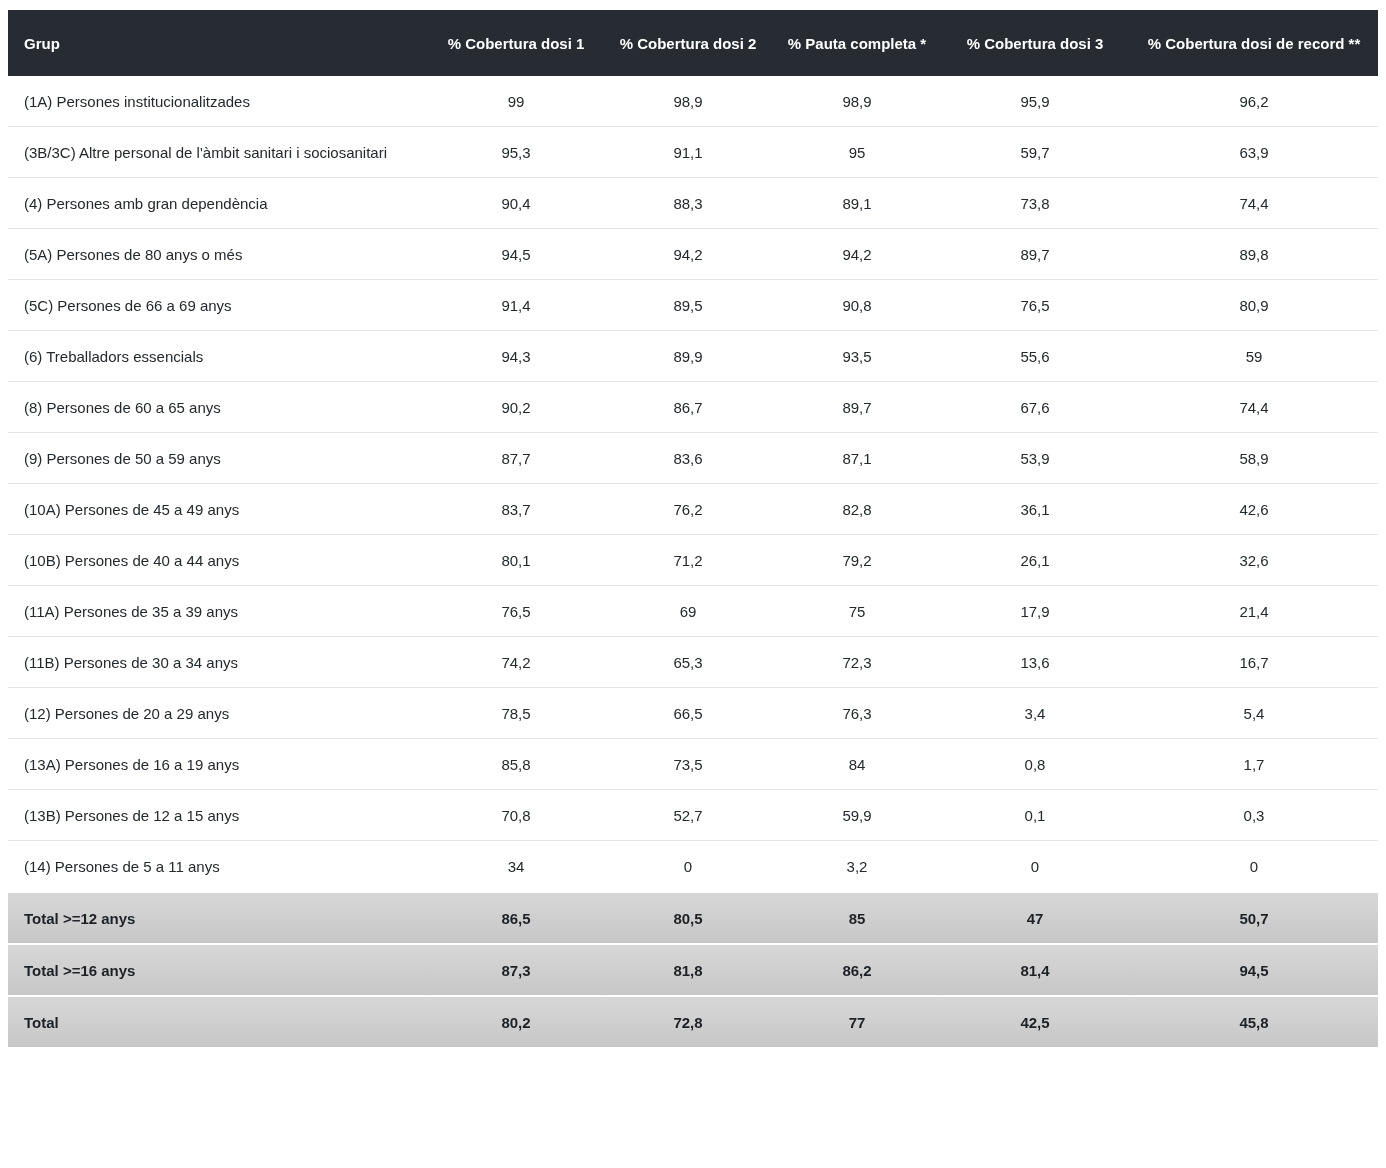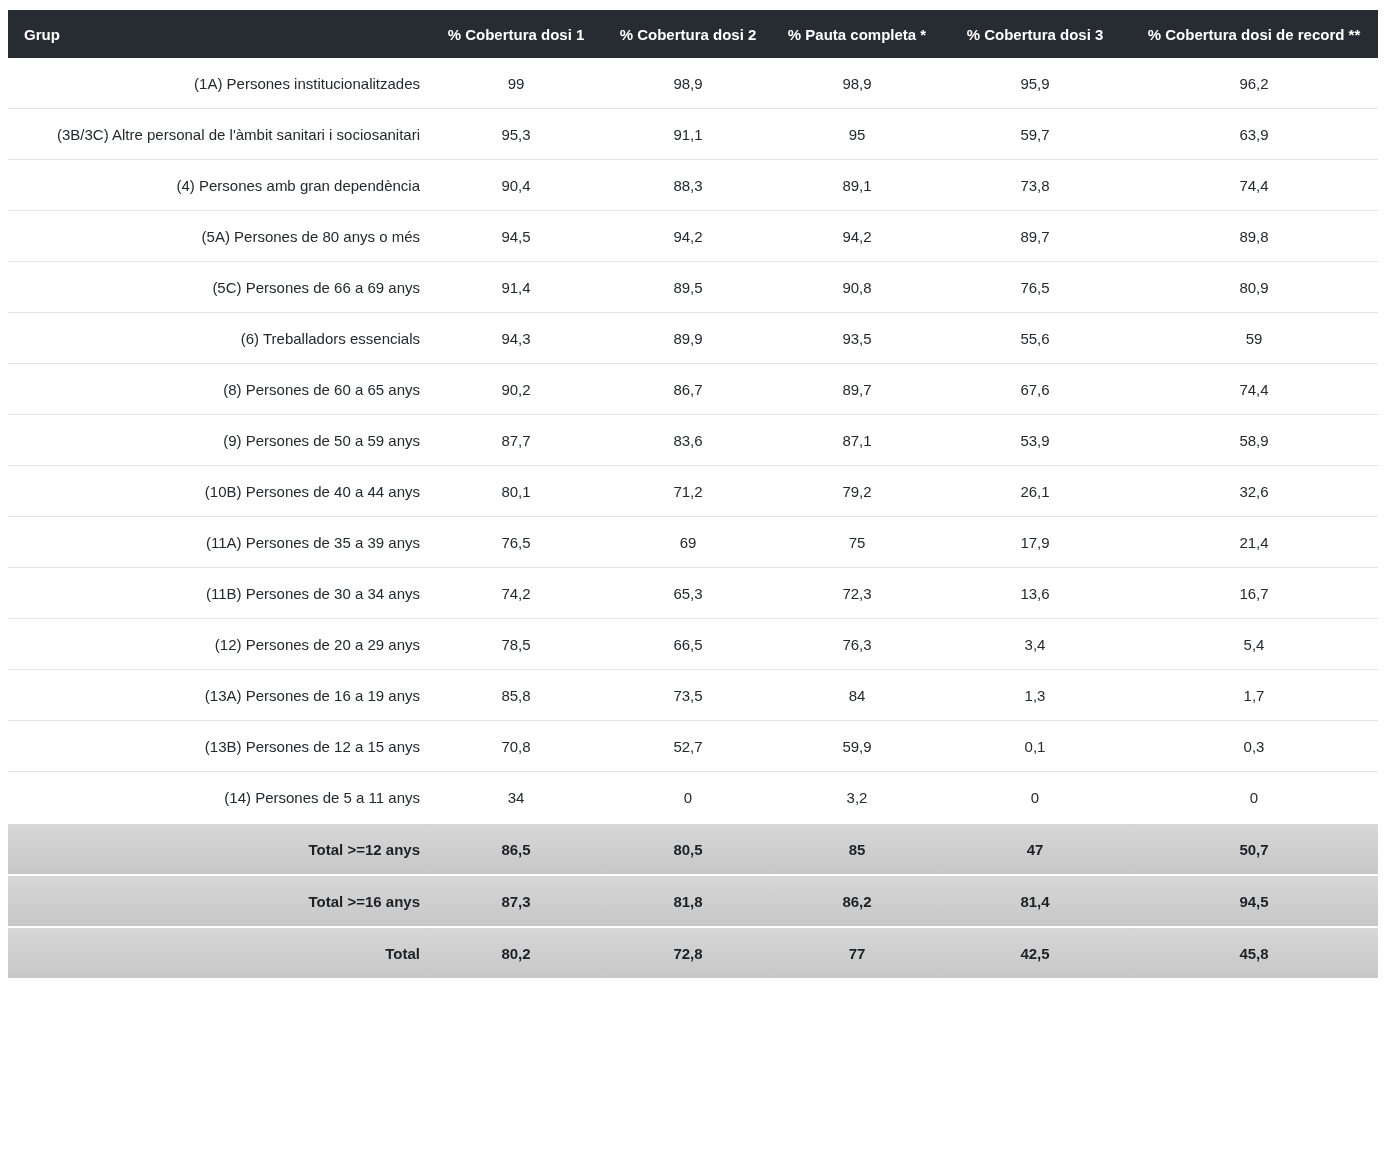--- a/index.html
+++ b/index.html
@@ -17,42 +17,42 @@
   table.coverage {
     border-collapse: collapse;
     table-layout: fixed;
     width: 1370px;
     font-size: 15px;
   }
   table.coverage th {
     background: #272c33;
     color: #ffffff;
     font-weight: 700;
-    height: 48px;
+    height: 66px;
     padding: 0 10px;
     text-align: center;
     white-space: nowrap;
     font-size: 15px;
     vertical-align: middle;
   }
   table.coverage th.c-grup {
     text-align: left;
     padding-left: 16px;
   }
   table.coverage td {
     height: 50px;
     padding: 0 10px;
     text-align: center;
     border-top: 1px solid #e2e5e8;
     vertical-align: middle;
     color: #24292e;
     background: #ffffff;
   }
   table.coverage td.c-grup {
-    text-align: right;
+    text-align: left;
     padding-left: 16px;
     white-space: nowrap;
     overflow: hidden;
   }
   table.coverage tbody tr:first-child td {
     border-top: none;
   }
   table.coverage tr.total-row td {
     background: linear-gradient(180deg, #d7d7d7 0%, #c7c7c7 100%);
     font-weight: 700;
@@ -142,20 +142,28 @@
   </tr>
         <tr>
     <td class="c-grup">(9) Persones de 50 a 59 anys</td>
     <td>87,7</td>
     <td>83,6</td>
     <td>87,1</td>
     <td>53,9</td>
     <td>58,9</td>
   </tr>
         <tr>
+    <td class="c-grup">(10A) Persones de 45 a 49 anys</td>
+    <td>83,7</td>
+    <td>76,2</td>
+    <td>82,8</td>
+    <td>36,1</td>
+    <td>42,6</td>
+  </tr>
+        <tr>
     <td class="c-grup">(10B) Persones de 40 a 44 anys</td>
     <td>80,1</td>
     <td>71,2</td>
     <td>79,2</td>
     <td>26,1</td>
     <td>32,6</td>
   </tr>
         <tr>
     <td class="c-grup">(11A) Persones de 35 a 39 anys</td>
     <td>76,5</td>
@@ -178,21 +186,21 @@
     <td>66,5</td>
     <td>76,3</td>
     <td>3,4</td>
     <td>5,4</td>
   </tr>
         <tr>
     <td class="c-grup">(13A) Persones de 16 a 19 anys</td>
     <td>85,8</td>
     <td>73,5</td>
     <td>84</td>
-    <td>1,3</td>
+    <td>0,8</td>
     <td>1,7</td>
   </tr>
         <tr>
     <td class="c-grup">(13B) Persones de 12 a 15 anys</td>
     <td>70,8</td>
     <td>52,7</td>
     <td>59,9</td>
     <td>0,1</td>
     <td>0,3</td>
   </tr>

